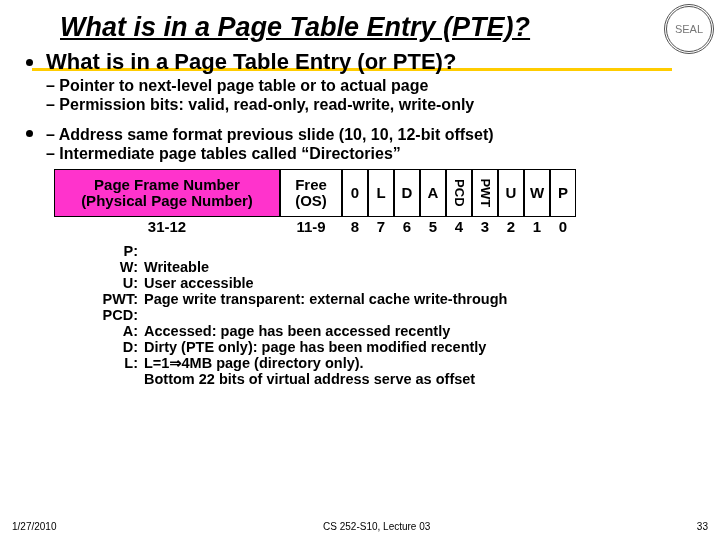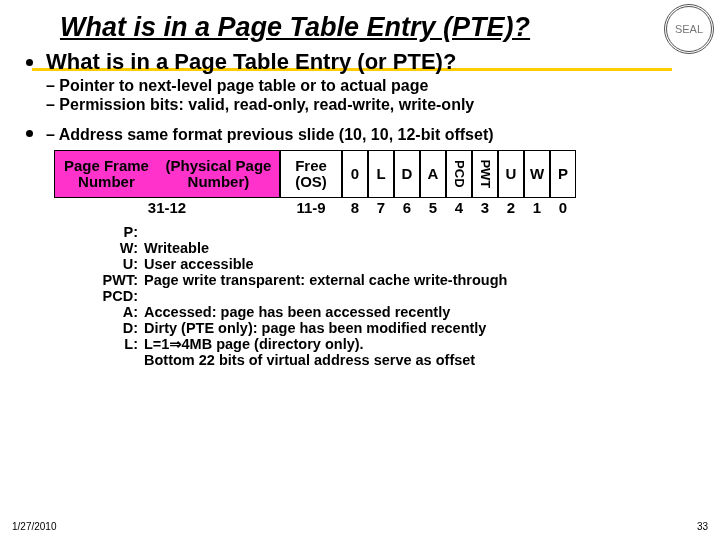--- a/index.html
+++ b/index.html
@@ -28,21 +28,21 @@
     margin:6px 0 0 54px;width:590px;
     font-family:"Comic Sans MS","Comic Sans",cursive,Arial;
   }
   .row{display:flex}
   .cell{
     border:1.5px solid #000;box-sizing:border-box;
     display:flex;align-items:center;justify-content:center;
     font-size:15px;font-weight:bold;line-height:1.05;
     text-align:center;
   }
-  .pfn{width:226px;height:48px;background:#ff33cc;flex-direction:row}
+  .pfn{width:226px;height:48px;background:#ff33cc;flex-direction:column}
   .free{width:62px;height:48px;background:#fff;flex-direction:column}
   .bit{width:26px;height:48px;background:#fff}
   .vbit{width:26px;height:48px;background:#fff}
   .vbit .vtxt{transform:rotate(90deg);white-space:nowrap;font-size:13px}
   .lblrow .cell{border:none;height:20px;font-family:"Comic Sans MS",cursive,Arial}
   .defs{
     margin:6px 0 0 86px;width:560px;
     font-family:Arial;font-size:14.5px;font-weight:bold;
   }
   .defs .drow{display:flex;margin:0}
@@ -72,20 +72,21 @@
   <li>
     <span>What is in a Page Table Entry (or PTE)?</span>
     <ul class="sub">
       <li>Pointer to next-level page table or to actual page</li>
       <li>Permission bits: valid, read-only, read-write, write-only</li>
     </ul>
   </li>
   <li>
     <ul class="sub">
       <li>Address same format previous slide (10, 10, 12-bit offset)</li>
+      <li>Intermediate page tables called “Directories”</li>
     </ul>
   </li>
 </ul>
 
 <div class="diagram">
   <div class="row">
     <div class="cell pfn">
       <span>Page Frame Number</span>
       <span>(Physical Page Number)</span>
     </div>
@@ -154,14 +155,15 @@
       <div class="v">L=1⇒4MB page (directory only).</div>
     </div>
   <div class="drow">
       <div class="k"></div>
       <div class="v">Bottom 22 bits of virtual address serve as offset</div>
     </div>
 </div>
 
 <div class="footer">
   <span>1/27/2010</span>
+  <span>CS 252-S10, Lecture 03</span>
   <span>33</span>
 </div>
 
 </body></html>

